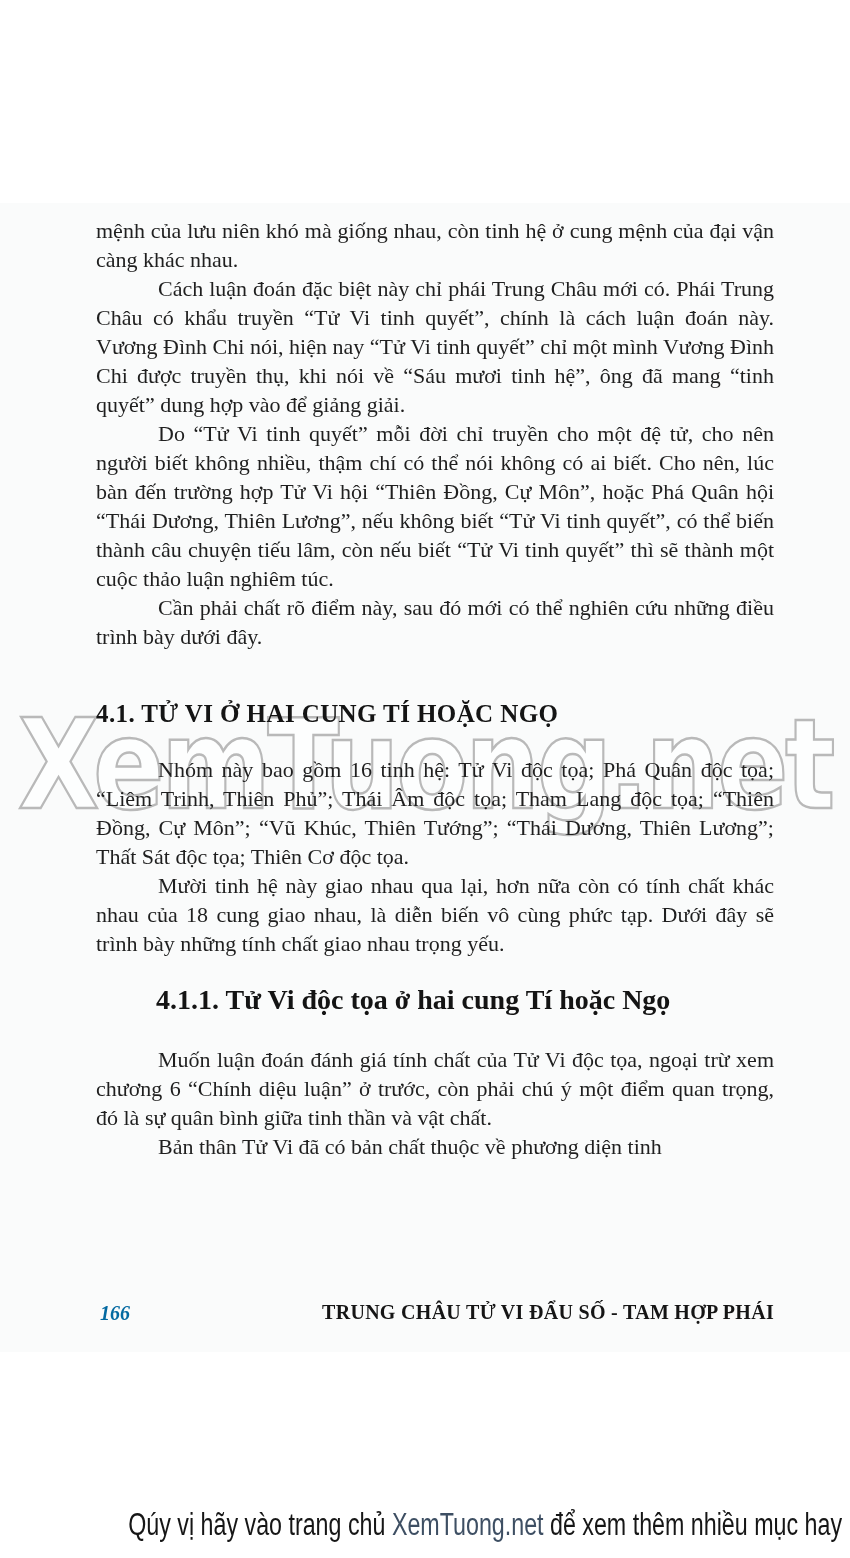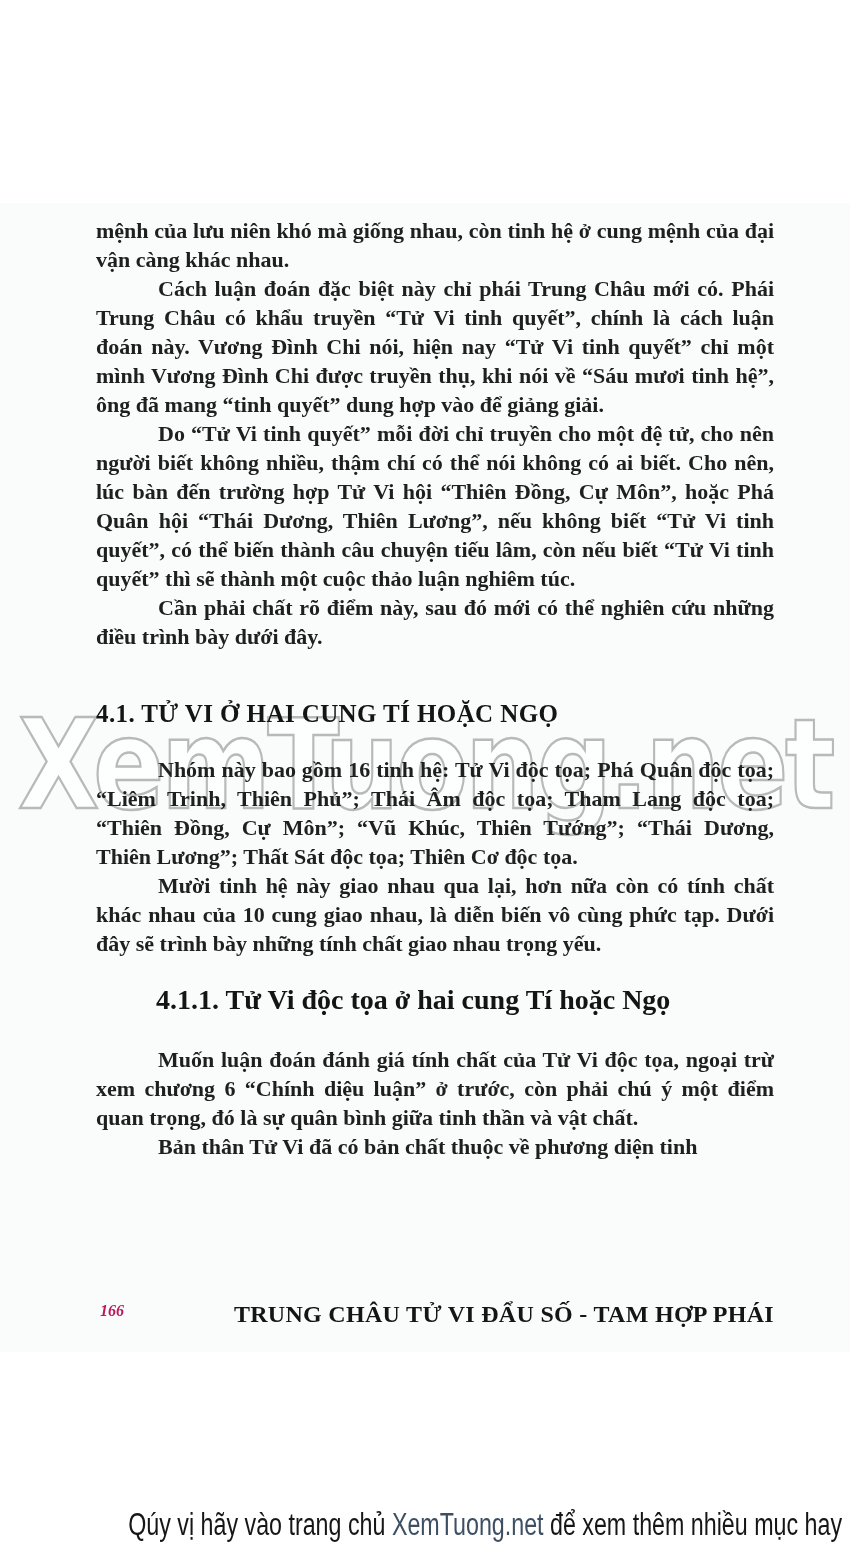--- a/index.html
+++ b/index.html
@@ -27,40 +27,40 @@
     -webkit-text-stroke:2.5px var(--color-watermark_outline,#b9b9b9);
     z-index:1;
   }
   .text-block {
     position:absolute; left:96px; top:216px; width:678px;
     color:var(--color-text,#1f1f1f);
     z-index:2;
   }
   .text-block p {
     margin:0; font-size:22px; line-height:29px;
-    text-align:justify; text-justify:inter-word;font-weight:bold;
+    text-align:justify; text-justify:inter-word;
   }
   .text-block p.indent { text-indent:62px; }
   h2.section-heading {
     margin:47px 0 25px 0;
     font-size:25px; line-height:32px; font-weight:bold;
     letter-spacing:0.4px; color:#141414;
   }
   h3.subsection-heading {
     margin:27px 0 30px 60px;
     font-size:28px; line-height:30px; font-weight:bold; color:#141414;
   }
   .page-number {
     position:absolute; left:100px; top:1302px;
-    font-size:16px; font-weight:bold; font-style:italic;
-    color:#be185d; z-index:2;
+    font-size:20px; font-weight:bold; font-style:italic;
+    color:#0369a1; z-index:2;
   }
   .running-title {
     position:absolute; right:76px; top:1301px;
-    font-size:24px; font-weight:bold; letter-spacing:0.3px;
+    font-size:20px; font-weight:bold; letter-spacing:0.3px;
     color:#151515; z-index:2;
   }
   .bottom-banner {
     position:absolute; left:0; top:1505px; width:850px;
     text-align:center;
     font-family:"Liberation Sans","DejaVu Sans",sans-serif;
     font-size:31px; line-height:40px; color:#161616;
     z-index:2;
   }
   .banner-inner {
@@ -80,21 +80,21 @@
 
   <main class="text-block">
     <p>mệnh của lưu niên khó mà giống nhau, còn tinh hệ ở cung mệnh của đại vận càng khác nhau.</p>
     <p class="indent">Cách luận đoán đặc biệt này chỉ phái Trung Châu mới có. Phái Trung Châu có khẩu truyền “Tử Vi tinh quyết”, chính là cách luận đoán này. Vương Đình Chi nói, hiện nay “Tử Vi tinh quyết” chỉ một mình Vương Đình Chi được truyền thụ, khi nói về “Sáu mươi tinh hệ”, ông đã mang “tinh quyết” dung hợp vào để giảng giải.</p>
     <p class="indent">Do “Tử Vi tinh quyết” mỗi đời chỉ truyền cho một đệ tử, cho nên người biết không nhiều, thậm chí có thể nói không có ai biết. Cho nên, lúc bàn đến trường hợp Tử Vi hội “Thiên Đồng, Cự Môn”, hoặc Phá Quân hội “Thái Dương, Thiên Lương”, nếu không biết “Tử Vi tinh quyết”, có thể biến thành câu chuyện tiếu lâm, còn nếu biết “Tử Vi tinh quyết” thì sẽ thành một cuộc thảo luận nghiêm túc.</p>
     <p class="indent">Cần phải chất rõ điểm này, sau đó mới có thể nghiên cứu những điều trình bày dưới đây.</p>
 
     <h2 class="section-heading">4.1. TỬ VI Ở HAI CUNG TÍ HOẶC NGỌ</h2>
 
     <p class="indent">Nhóm này bao gồm 16 tinh hệ: Tử Vi độc tọa; Phá Quân độc tọa; “Liêm Trinh, Thiên Phủ”; Thái Âm độc tọa; Tham Lang độc tọa; “Thiên Đồng, Cự Môn”; “Vũ Khúc, Thiên Tướng”; “Thái Dương, Thiên Lương”; Thất Sát độc tọa; Thiên Cơ độc tọa.</p>
-    <p class="indent">Mười tinh hệ này giao nhau qua lại, hơn nữa còn có tính chất khác nhau của 10 cung giao nhau, là diễn biến vô cùng phức tạp. Dưới đây sẽ trình bày những tính chất giao nhau trọng yếu.</p>
+    <p class="indent">Mười tinh hệ này giao nhau qua lại, hơn nữa còn có tính chất khác nhau của 18 cung giao nhau, là diễn biến vô cùng phức tạp. Dưới đây sẽ trình bày những tính chất giao nhau trọng yếu.</p>
 
     <h3 class="subsection-heading">4.1.1. Tử Vi độc tọa ở hai cung Tí hoặc Ngọ</h3>
 
     <p class="indent">Muốn luận đoán đánh giá tính chất của Tử Vi độc tọa, ngoại trừ xem chương 6 “Chính diệu luận” ở trước, còn phải chú ý một điểm quan trọng, đó là sự quân bình giữa tinh thần và vật chất.</p>
     <p class="indent">Bản thân Tử Vi đã có bản chất thuộc về phương diện tinh</p>
   </main>
 
   <div class="page-number">166</div>
 
   <div class="running-title">TRUNG CHÂU TỬ VI ĐẨU SỐ - TAM HỢP PHÁI</div>

